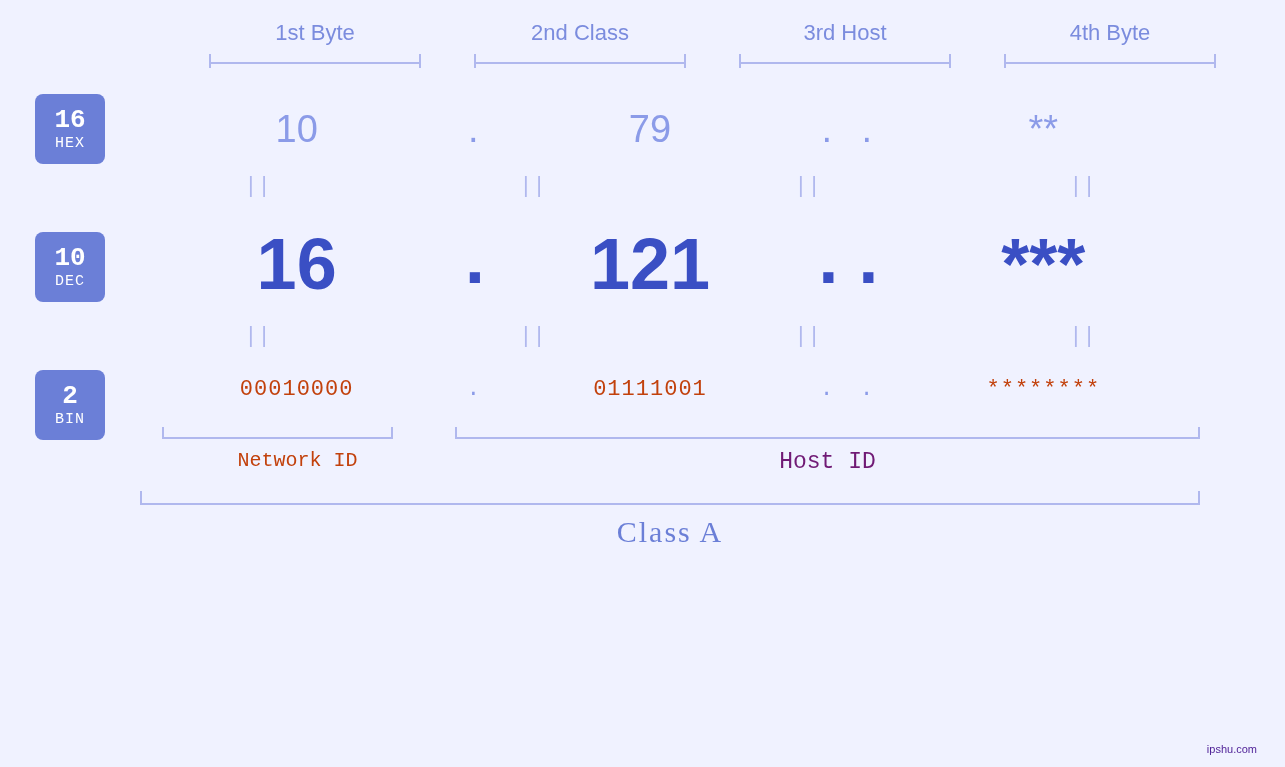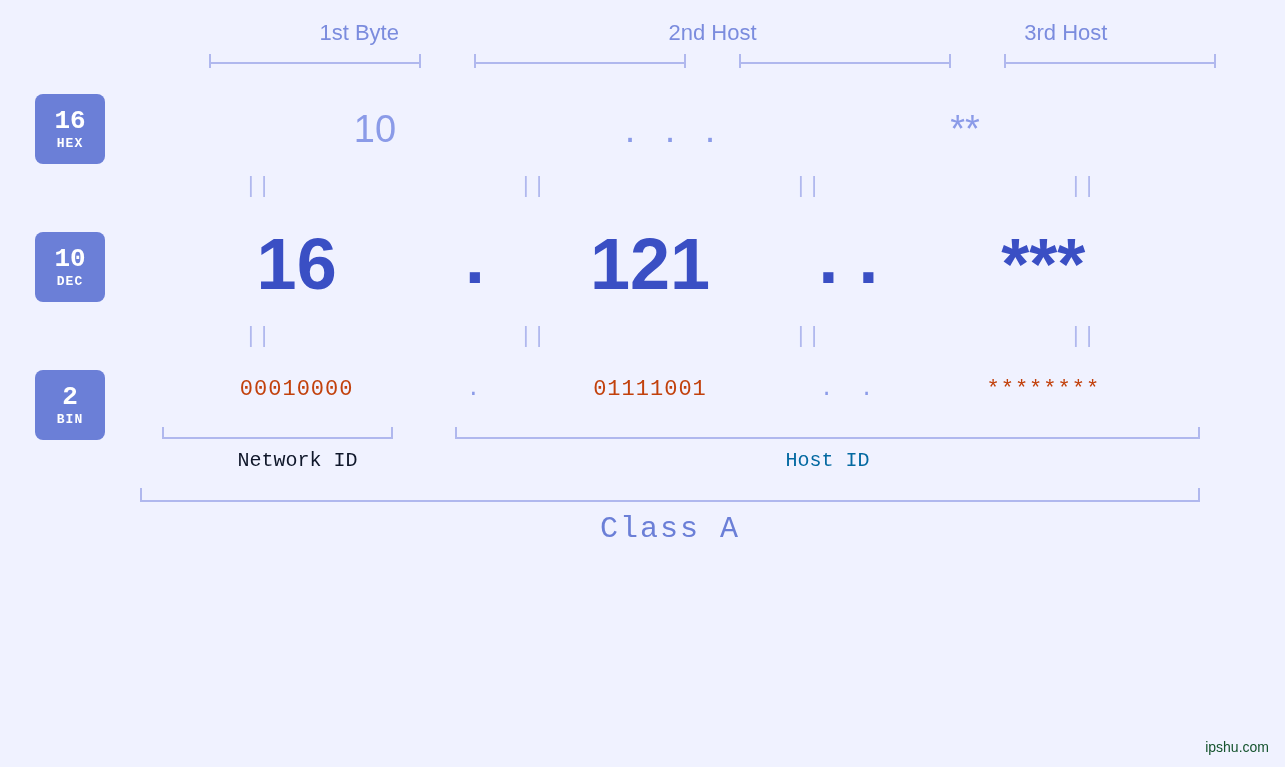--- a/index.html
+++ b/index.html
@@ -111,22 +111,22 @@
       color: white;
     }
 
     .badge-number {
       font-size: 26px;
       font-weight: bold;
       line-height: 1.1;
     }
 
     .badge-label {
-      font-size: 13px;
-      font-weight: bold;
+      font-size: 15px;
+      font-weight: normal;
       letter-spacing: 1px;
     }
 
     
     .bytes-area {
       flex: 1;
       display: flex;
       flex-direction: column;
     }
 
@@ -217,35 +217,36 @@
     }
 
     .equals-spacer {
       width: 40px;
     }
 
     
     .watermark {
       position: absolute;
       bottom: 12px;
-      right: 16px;
-      color: #14532d;
-      font-size: 14px;
+      right: 28px;
+      color: #4c1d95;
+      font-size: 11px;
       font-family: Arial, sans-serif;
     }
   </style>
 </head>
 <body>
 
 <div class="container">
 
   <div class="byte-headers">
     <div class="byte-header">1st Byte</div>
-    <div class="byte-header">2nd Host</div>
+    <div class="byte-header">2nd Class</div>
     <div class="byte-header">3rd Host</div>
+    <div class="byte-header">4th Byte</div>
   </div>
 
   <div class="bracket-row">
     <div class="bracket">
         <div class="bracket-right"></div>
       </div>
     <div class="bracket">
         <div class="bracket-right"></div>
       </div>
     <div class="bracket">
@@ -273,20 +274,23 @@
       </div>
     </div>
 
     <div class="bytes-area">
 
       <div class="hex-row">
         <div class="byte-cell">
           <span class="hex-value">10</span>
         </div>
         <div class="dot-sep">.</div>
+        <div class="byte-cell">
+          <span class="hex-value">79</span>
+        </div>
         <div class="dot-sep">.</div>
         <div class="dot-sep">.</div>
         <div class="byte-cell">
           <span class="hex-value">**</span>
         </div>
       </div>
 
       <div class="equals-row">
         <div class="equals-cell">||</div>
         <div class="equals-spacer"></div>
@@ -348,32 +352,32 @@
         <div style="width:40px;"></div>
 
         <div style="flex:1; position:relative;">
           <div style="position:absolute; bottom:4px; left:0%; right:0%; height:2px; background:#b0b8ee;"></div>
           <div style="position:absolute; bottom:4px; left:0%; width:2px; height:12px; background:#b0b8ee;"></div>
           <div style="position:absolute; bottom:4px; right:0%; width:2px; height:12px; background:#b0b8ee;"></div>
         </div>
       </div>
 
       <div style="display:flex; width:1060px; margin-top:6px;">
-        <div style="width:315px; text-align:center; color:#0f172a; font-size:20px;">Network ID</div>
-        <div style="flex:1; text-align:center; color:#0369a1; font-size:20px;">Host ID</div>
+        <div style="width:315px; text-align:center; color:#c2410c; font-size:20px;">Network ID</div>
+        <div style="flex:1; text-align:center; color:#701a75; font-size:23px;">Host ID</div>
       </div>
 
       <div style="width:1060px; margin-top:16px; position:relative;">
         <div style="display:flex; align-items:flex-start; height:14px;">
           <div style="width:2px; height:14px; background:#b0b8ee;"></div>
           <div style="flex:1; height:2px; background:#b0b8ee; margin-top:12px;"></div>
           <div style="width:2px; height:14px; background:#b0b8ee;"></div>
         </div>
         <div style="text-align:center; margin-top:10px;">
-          <span style="color:#6b7fd7; font-size:30px; font-family:Liberation Mono, monospace; letter-spacing:2px;">Class A</span>
+          <span style="color:#6b7fd7; font-size:30px; font-family:Liberation Serif, serif; letter-spacing:2px;">Class A</span>
         </div>
       </div>
 
     </div>
   </div>
 
   <div class="watermark">ipshu.com</div>
 
 </div>
 

